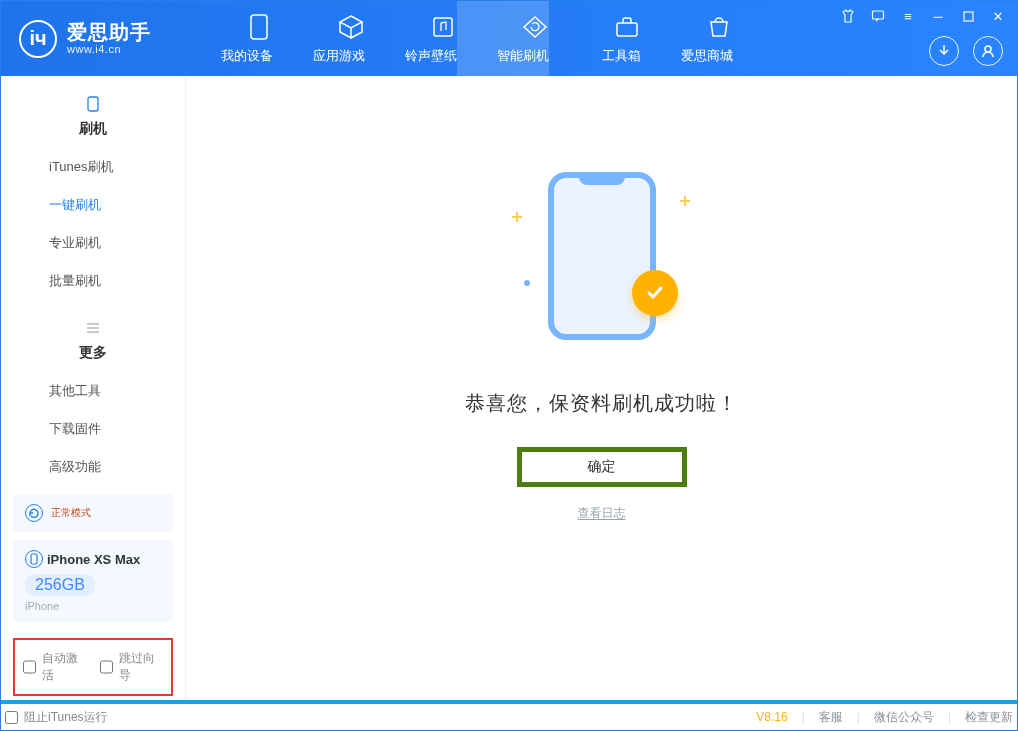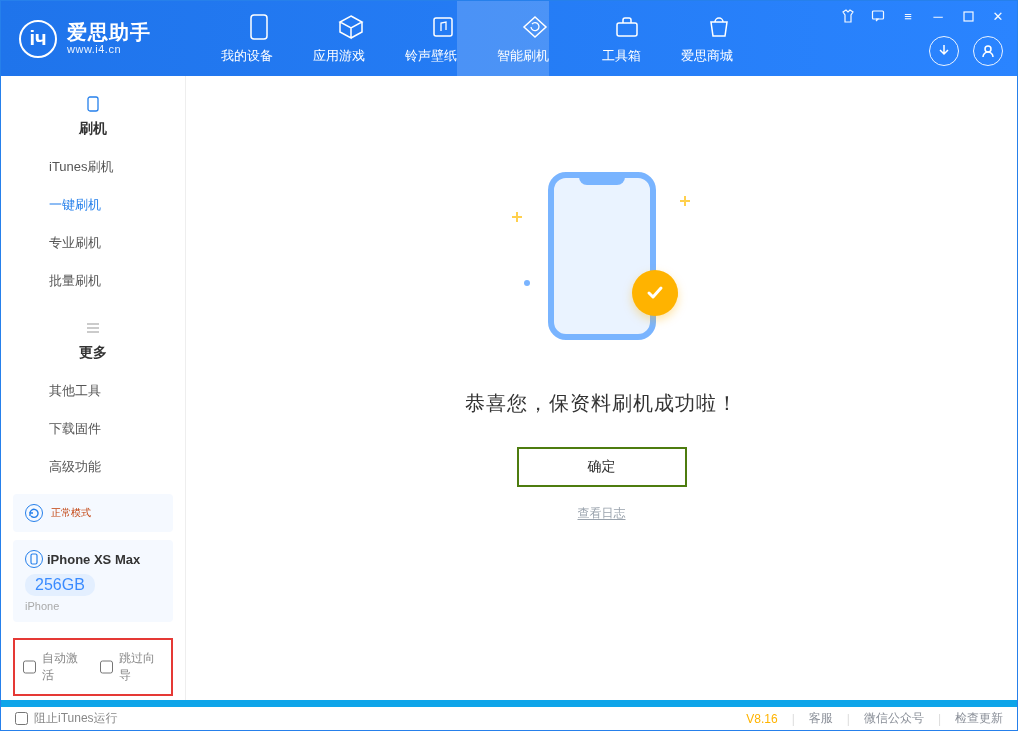--- a/index.html
+++ b/index.html
@@ -72,29 +72,29 @@
 .dot-b{position:absolute;width:6px;height:6px;border-radius:50%;background:#7ab4ff;left:22px;top:108px;}
 .dot-y{position:absolute;width:6px;height:6px;border-radius:50%;background:#ffd04d;right:24px;top:120px;}
 .tick{
   position:absolute; right:24px; top:98px; width:46px; height:46px; border-radius:50%;
   background:#ffb300; display:flex; align-items:center; justify-content:center;
   box-shadow:0 4px 10px rgba(255,179,0,.35);
 }
 .tick svg{stroke:#fff;}
 .success-text{ margin-top:48px; font-size:20px; color:#333; letter-spacing:1px; }
 .ok-btn{
-  margin-top:30px; width:170px; height:40px; border:2px solid #4d7c0f; background:#fff;
+  margin-top:30px; width:170px; height:40px; border:5px solid #4d7c0f; background:#fff;
   font-size:14px; color:#333; cursor:pointer; display:flex;align-items:center;justify-content:center;
 }
 .log-link{ margin-top:18px; font-size:12px; color:#9aa3ad; cursor:pointer; text-decoration:underline; text-underline-offset:2px;}
 
 
 .footer{
-  height:30px; border-top:7px solid #0ea5e9; display:flex; align-items:center;
-  padding:0 14px; font-size:12px; color:#888; gap:8px;
+  height:30px; border-top:4px solid #0ea5e9; display:flex; align-items:center;
+  padding:0 4px; font-size:12px; color:#888; gap:8px;
 }
 .footer .fcb{display:flex;align-items:center;gap:6px;}
 .footer .grow{flex:1;}
 .footer .ver{ color:#ffb300; cursor:pointer;}
 .footer .sep{ color:#ddd; margin:0 6px;}
 .footer .flnk{ color:#8a8f98; cursor:pointer;}
 </style>
 </head>
 <body>
 

